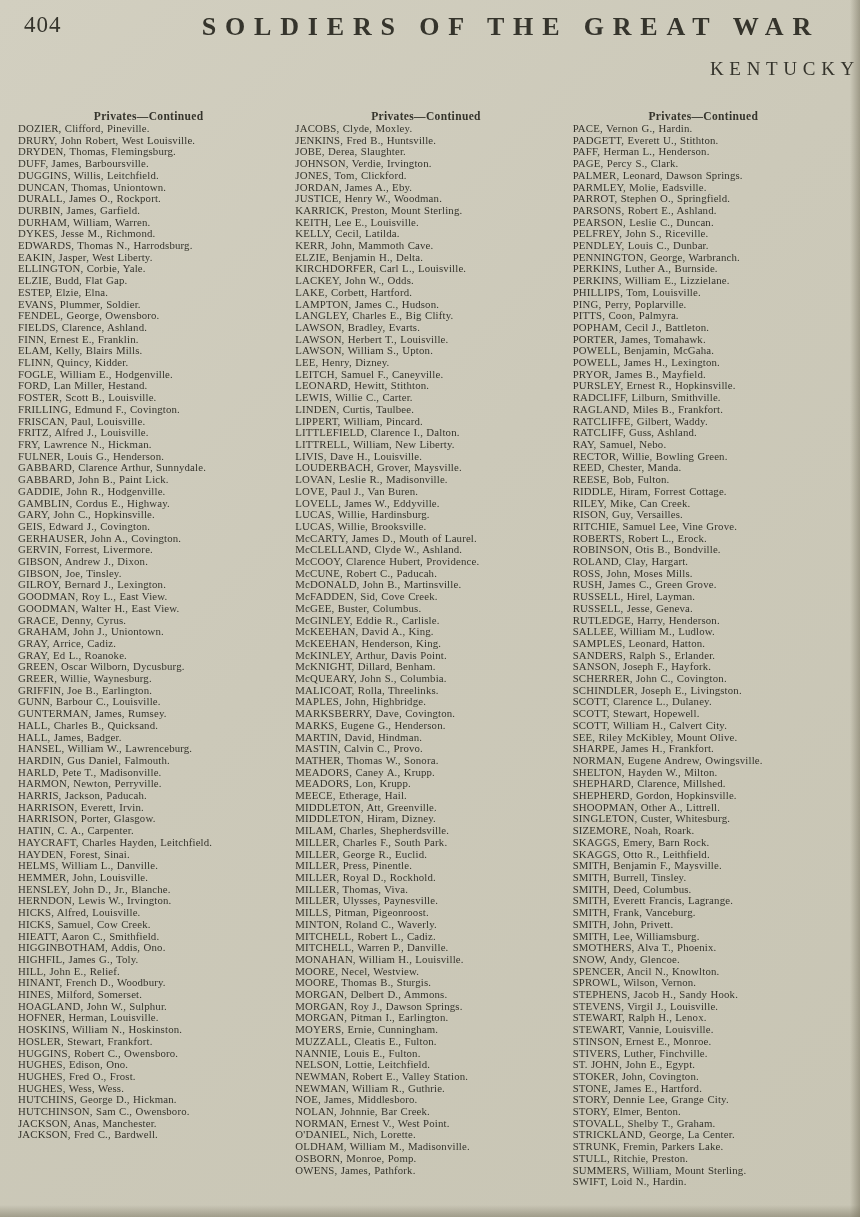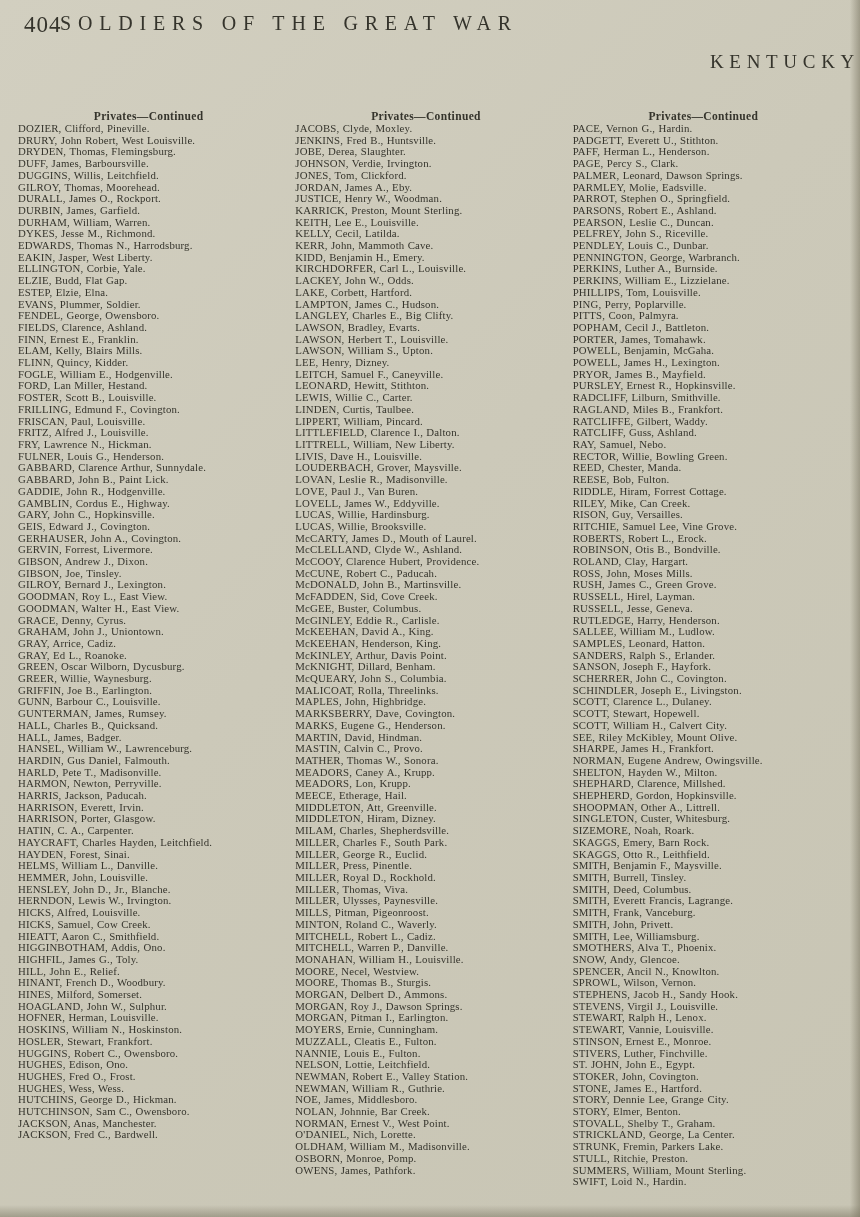--- a/index.html
+++ b/index.html
@@ -32,25 +32,25 @@
     height: 92px;
   }
   .page-number {
     position: absolute;
     left: 24px;
     top: 12px;
     font-size: 23px;
     letter-spacing: 1px;
   }
   .book-title {
-    text-align: left;
-    font-size: 20px;
+    text-align: right;
+    font-size: 26px;
     letter-spacing: 0.34em;
     white-space: nowrap;
-    font-weight: 400;
+    font-weight: 700;
     margin: 0 40px 0 60px;
   }
   .state-title {
     text-align: right;
     font-size: 19px;
     letter-spacing: 0.30em;
     margin-top: 16px;
     font-weight: 400;
   }
   .columns {
@@ -92,21 +92,21 @@
 
   <div class="columns">
     <div class="column">
       <div class="column-heading">Privates—Continued</div>
       <div>
           <div class="entry">DOZIER, Clifford, Pineville.</div>
           <div class="entry">DRURY, John Robert, West Louisville.</div>
           <div class="entry">DRYDEN, Thomas, Flemingsburg.</div>
           <div class="entry">DUFF, James, Barboursville.</div>
           <div class="entry">DUGGINS, Willis, Leitchfield.</div>
-          <div class="entry">GILROY, Thomas, Moorehead.</div>
+          <div class="entry">DUNCAN, Thomas, Uniontown.</div>
           <div class="entry">DURALL, James O., Rockport.</div>
           <div class="entry">DURBIN, James, Garfield.</div>
           <div class="entry">DURHAM, William, Warren.</div>
           <div class="entry">DYKES, Jesse M., Richmond.</div>
           <div class="entry">EDWARDS, Thomas N., Harrodsburg.</div>
           <div class="entry">EAKIN, Jasper, West Liberty.</div>
           <div class="entry">ELLINGTON, Corbie, Yale.</div>
           <div class="entry">ELZIE, Budd, Flat Gap.</div>
           <div class="entry">ESTEP, Elzie, Elna.</div>
           <div class="entry">EVANS, Plummer, Soldier.</div>
@@ -190,21 +190,21 @@
           <div class="entry">JENKINS, Fred B., Huntsville.</div>
           <div class="entry">JOBE, Derea, Slaughter.</div>
           <div class="entry">JOHNSON, Verdie, Irvington.</div>
           <div class="entry">JONES, Tom, Clickford.</div>
           <div class="entry">JORDAN, James A., Eby.</div>
           <div class="entry">JUSTICE, Henry W., Woodman.</div>
           <div class="entry">KARRICK, Preston, Mount Sterling.</div>
           <div class="entry">KEITH, Lee E., Louisville.</div>
           <div class="entry">KELLY, Cecil, Latilda.</div>
           <div class="entry">KERR, John, Mammoth Cave.</div>
-          <div class="entry">KIDD, Benjamin H., Emery.</div>
+          <div class="entry">ELZIE, Benjamin H., Delta.</div>
           <div class="entry">KIRCHDORFER, Carl L., Louisville.</div>
           <div class="entry">LACKEY, John W., Odds.</div>
           <div class="entry">LAKE, Corbett, Hartford.</div>
           <div class="entry">LAMPTON, James C., Hudson.</div>
           <div class="entry">LANGLEY, Charles E., Big Clifty.</div>
           <div class="entry">LAWSON, Bradley, Evarts.</div>
           <div class="entry">LAWSON, Herbert T., Louisville.</div>
           <div class="entry">LAWSON, William S., Upton.</div>
           <div class="entry">LEE, Henry, Dizney.</div>
           <div class="entry">LEITCH, Samuel F., Caneyville.</div>

